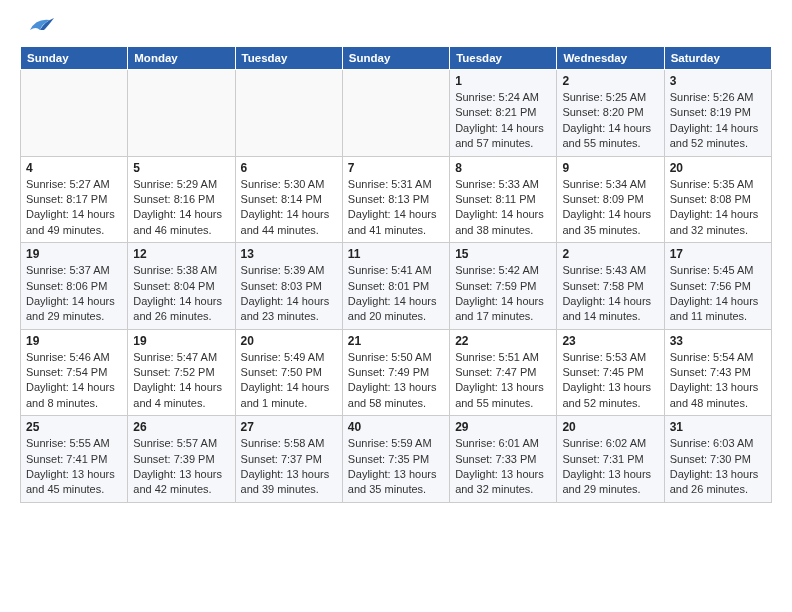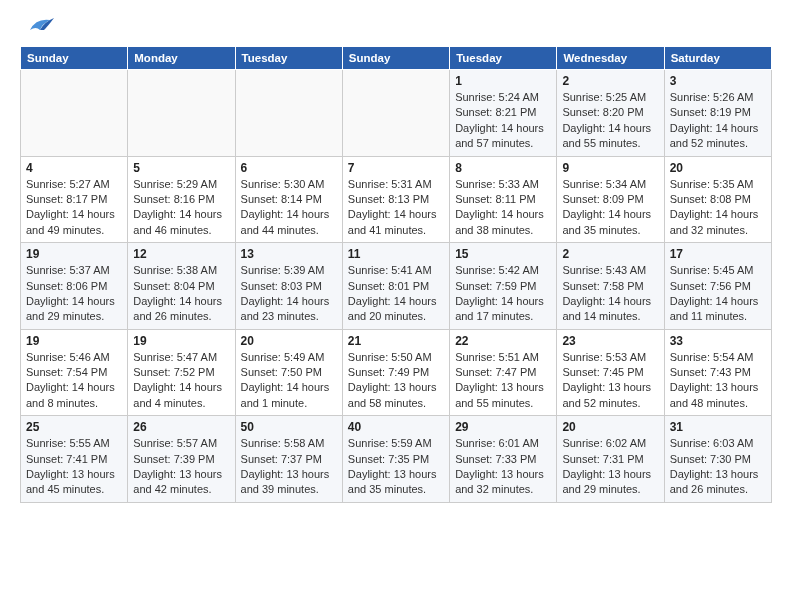--- a/index.html
+++ b/index.html
@@ -238,21 +238,21 @@
         <tr>
           <td>
             <span class="day-number">25</span>
             <div class="day-info">Sunrise: 5:55 AM<br>Sunset: 7:41 PM<br>Daylight: 13 hours<br>and 45 minutes.</div>
           </td>
           <td>
             <span class="day-number">26</span>
             <div class="day-info">Sunrise: 5:57 AM<br>Sunset: 7:39 PM<br>Daylight: 13 hours<br>and 42 minutes.</div>
           </td>
           <td>
-            <span class="day-number">50</span>
+            <span class="day-number">27</span>
             <div class="day-info">Sunrise: 5:58 AM<br>Sunset: 7:37 PM<br>Daylight: 13 hours<br>and 39 minutes.</div>
           </td>
           <td>
             <span class="day-number">40</span>
             <div class="day-info">Sunrise: 5:59 AM<br>Sunset: 7:35 PM<br>Daylight: 13 hours<br>and 35 minutes.</div>
           </td>
           <td>
             <span class="day-number">29</span>
             <div class="day-info">Sunrise: 6:01 AM<br>Sunset: 7:33 PM<br>Daylight: 13 hours<br>and 32 minutes.</div>
           </td>

